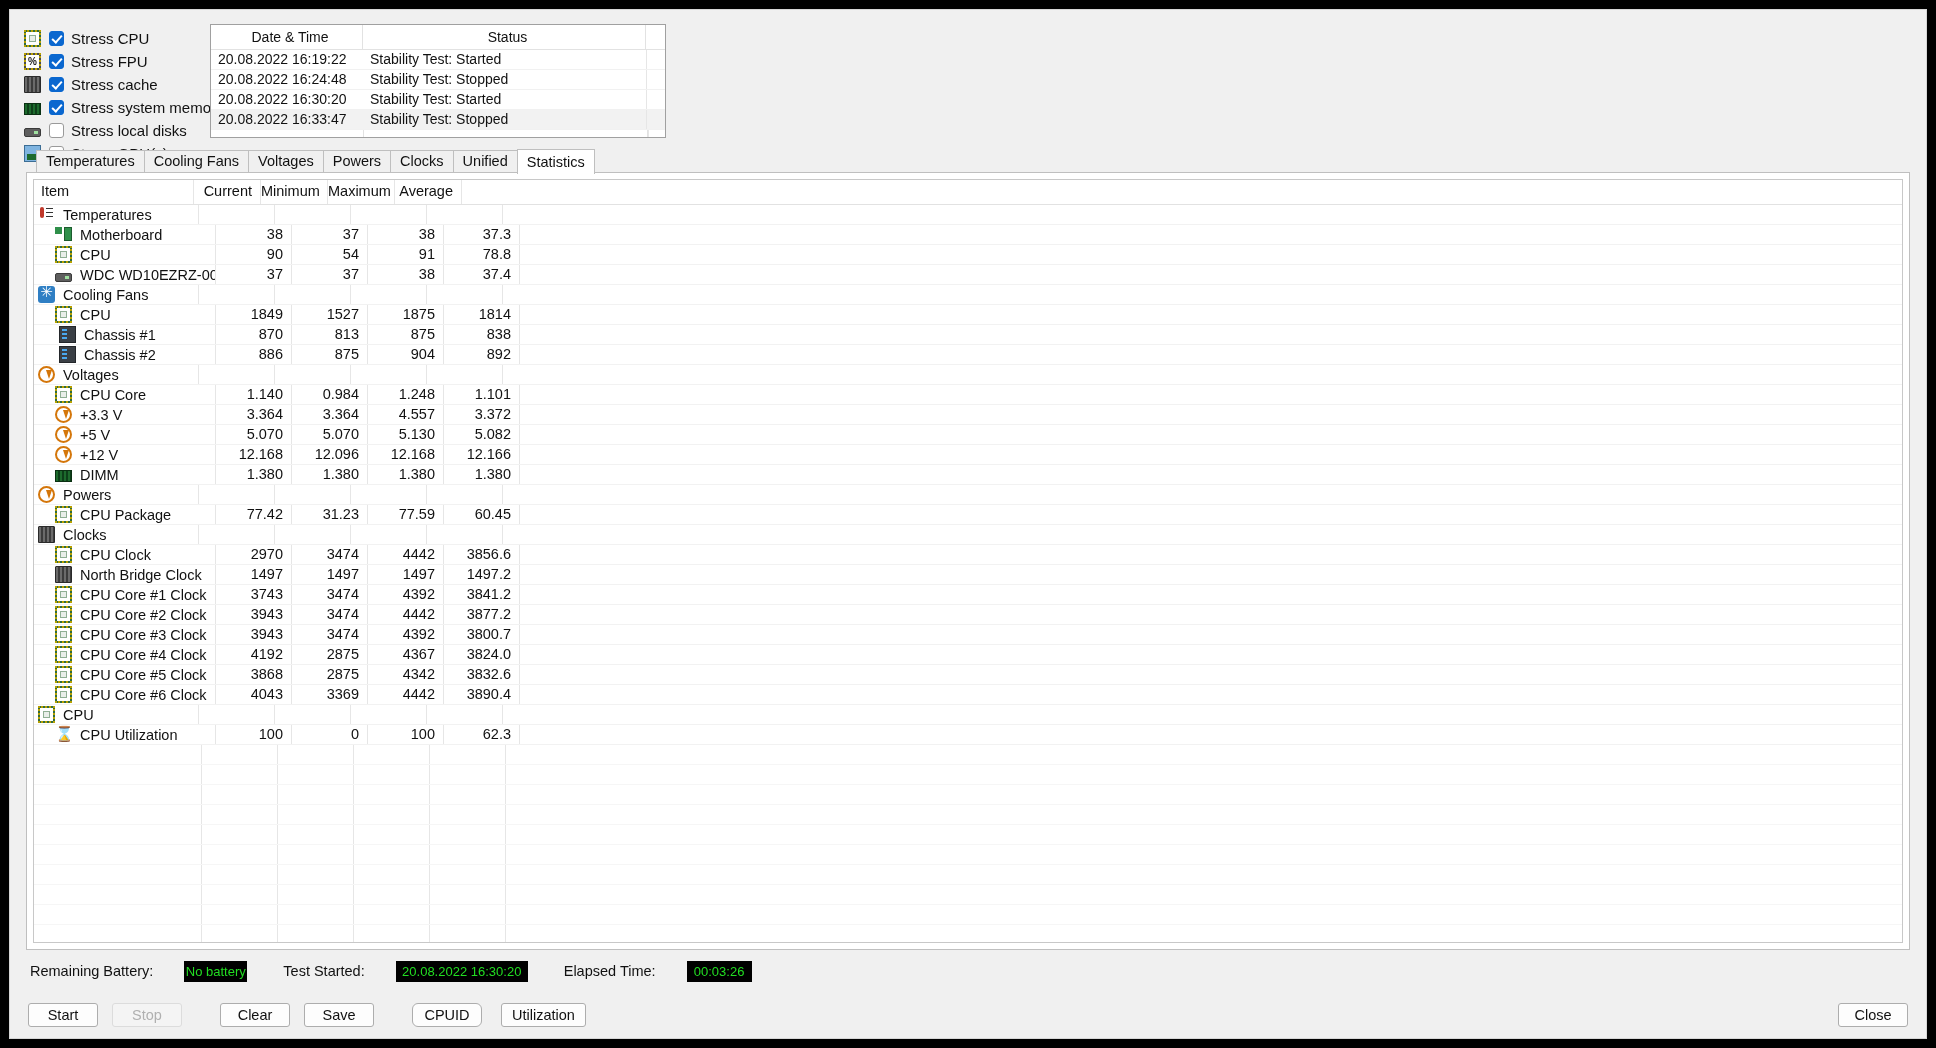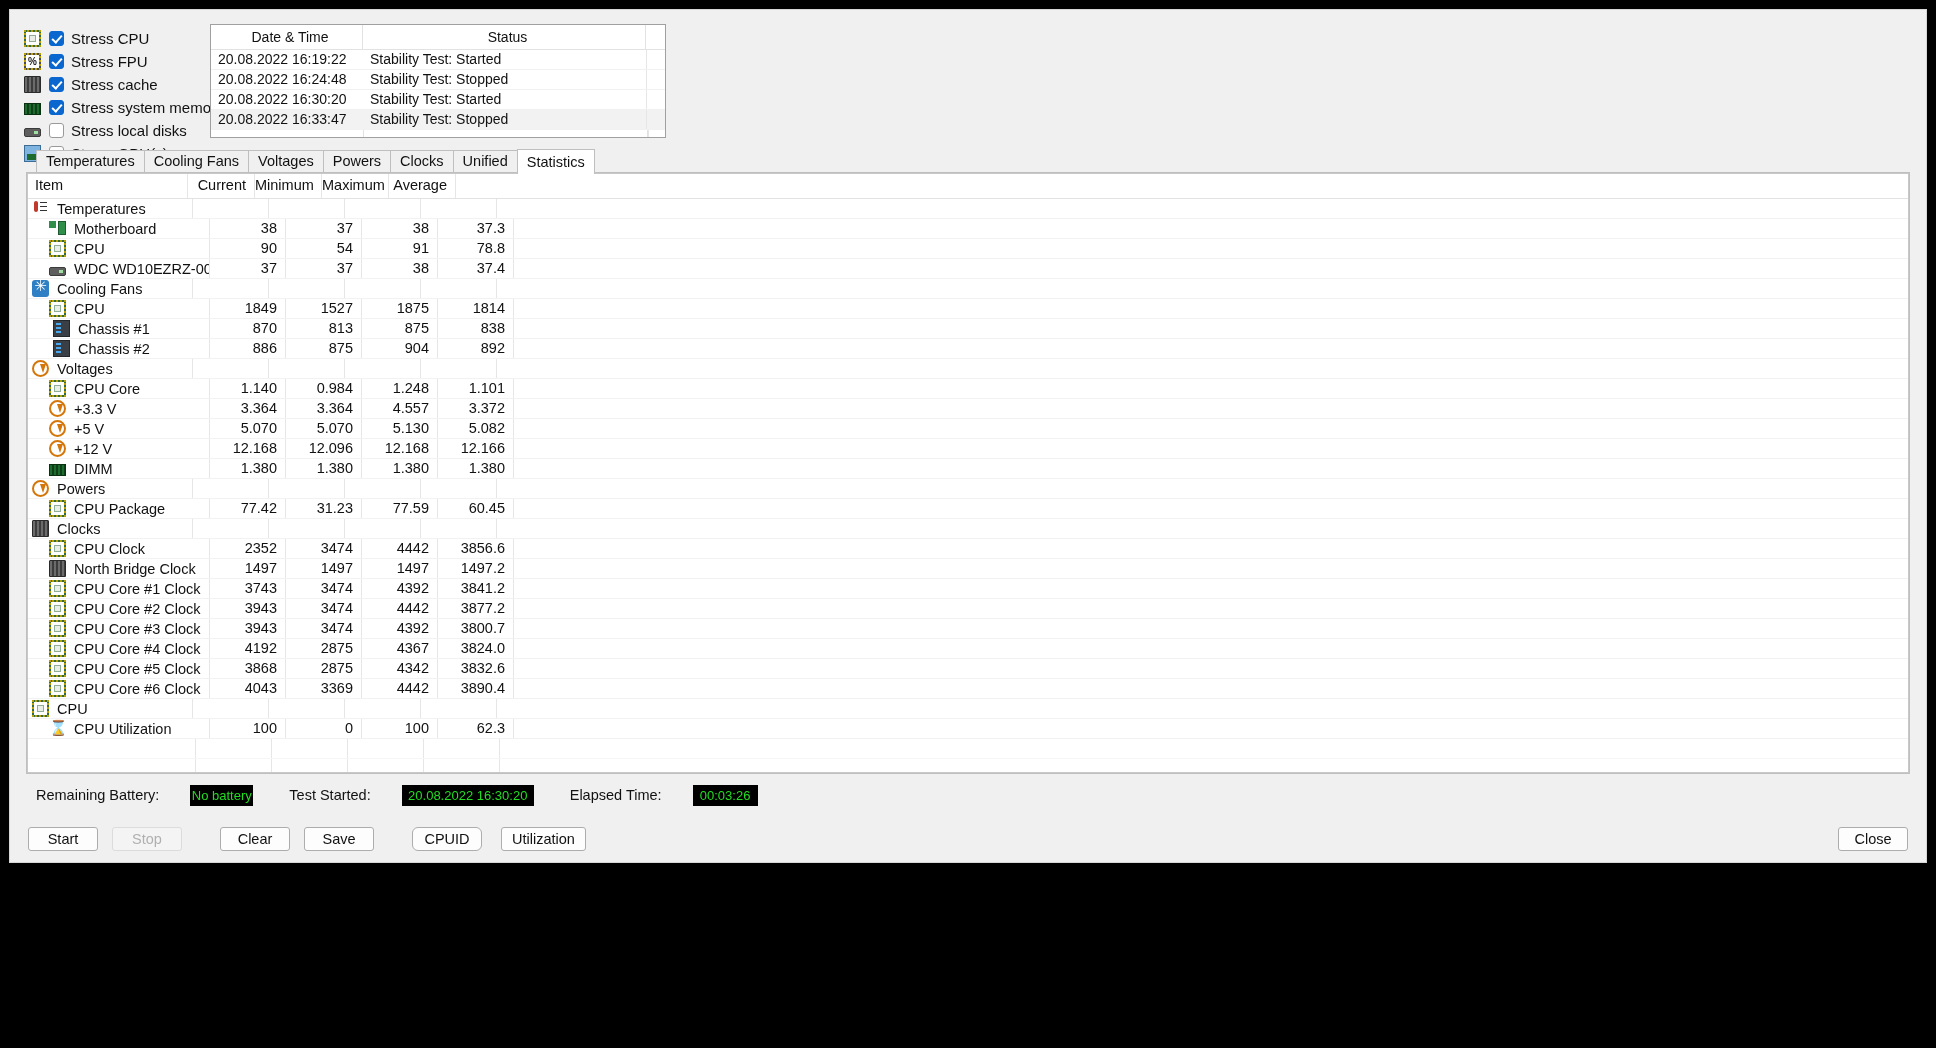--- a/index.html
+++ b/index.html
@@ -5,21 +5,21 @@
   html,body{margin:0;padding:0;}
   body{
     width:1936px;height:1048px;overflow:hidden;
     background:#000000;
     font-family:"Liberation Sans","DejaVu Sans",sans-serif;
     font-size:15px;
     color:#1a1a1a;
     -webkit-font-smoothing:antialiased;
   }
   .window{
-    position:absolute;left:10px;top:10px;width:1916px;height:852px;
+    position:absolute;left:10px;top:10px;width:1916px;height:1028px;
     background:#f0f0f0;
     box-shadow:0 0 0 1px #d6d6d6;
     display:flex;flex-direction:column;
   }
 
   
   .top-region{
     display:flex;align-items:flex-start;
     padding:14px 0 0 14px;
     height:140px;box-sizing:border-box;
@@ -119,21 +119,21 @@
   .tab{
     height:22px;line-height:21px;padding:0 9px;font-size:14.5px;color:#111;
     background:#f0f0f0;border:1px solid #bfbfbf;border-bottom:none;
     margin-right:-1px;box-sizing:border-box;white-space:nowrap;
   }
   .tab.active{background:#ffffff;border-color:#bfbfbf;height:25px;line-height:24px;margin-bottom:-2px;position:relative;}
 
   
   .tabpanel{
     margin:0 16px 0 16px;flex:1;background:#ffffff;border:1px solid #bfbfbf;
-    box-sizing:border-box;display:flex;flex-direction:column;min-height:0;
+    box-sizing:border-box;padding:6px;display:flex;flex-direction:column;min-height:0;
   }
   .tbl{
     flex:1;background:#fff;border:1px solid #c8c8c8;box-sizing:border-box;
     display:flex;flex-direction:column;min-height:0;overflow:hidden;
   }
   .thead{display:flex;height:24px;flex:0 0 24px;border-bottom:1px solid #e2e2e2;}
   .thead div{font-size:14.5px;color:#111;box-sizing:border-box;padding-top:3px;}
   .c-item{width:160px;padding-left:7px;border-right:1px solid #e6e6e6;}
   .c-num{width:67px;text-align:right;padding-right:8px;border-right:1px solid #e6e6e6;}
   .c-rest{flex:1;}
@@ -142,21 +142,21 @@
   .trow .c-num{height:19px;line-height:18px;padding-top:0;font-size:14.5px;color:#111;}
   .trow .c-rest{height:19px;}
   .trow.group .c-item{padding-left:4px;}
   .trow.child .c-item{padding-left:21px;}
   .empty-rows{flex:1;display:flex;flex-direction:column;}
   .erow{display:flex;height:19px;flex:0 0 19px;border-bottom:1px solid #f6f6f6;}
   .erow .c-item,.erow .c-num{height:19px;}
 
   
   .status{
-    height:42px;display:flex;align-items:center;padding-left:26px;gap:0;flex:0 0 42px;
+    height:42px;display:flex;align-items:center;padding-left:20px;gap:0;flex:0 0 42px;
   }
   .st-label{font-size:14.5px;color:#111;margin-right:10px;white-space:nowrap;}
   .st-val{
     background:#000;color:#22dd22;font-size:13px;text-align:center;
     padding:3px 0;box-sizing:border-box;margin-right:36px;
     font-family:"Liberation Sans","DejaVu Sans",sans-serif;
     margin-left:21px;
   }
   .st-battery{width:63px;}
   .st-started{width:132px;}
@@ -457,21 +457,21 @@
             <div class="c-num"></div>
             <div class="c-num"></div>
             <div class="c-num"></div>
             <div class="c-rest"></div>
           </div>
           <div class="trow child">
             <div class="c-item">
               <span class="ico ico-cpu"></span>
               <span>CPU Clock</span>
             </div>
-            <div class="c-num">2352</div>
+            <div class="c-num">2970</div>
             <div class="c-num">3474</div>
             <div class="c-num">4442</div>
             <div class="c-num">3856.6</div>
             <div class="c-rest"></div>
           </div>
           <div class="trow child">
             <div class="c-item">
               <span class="ico ico-cache"></span>
               <span>North Bridge Clock</span>
             </div>

